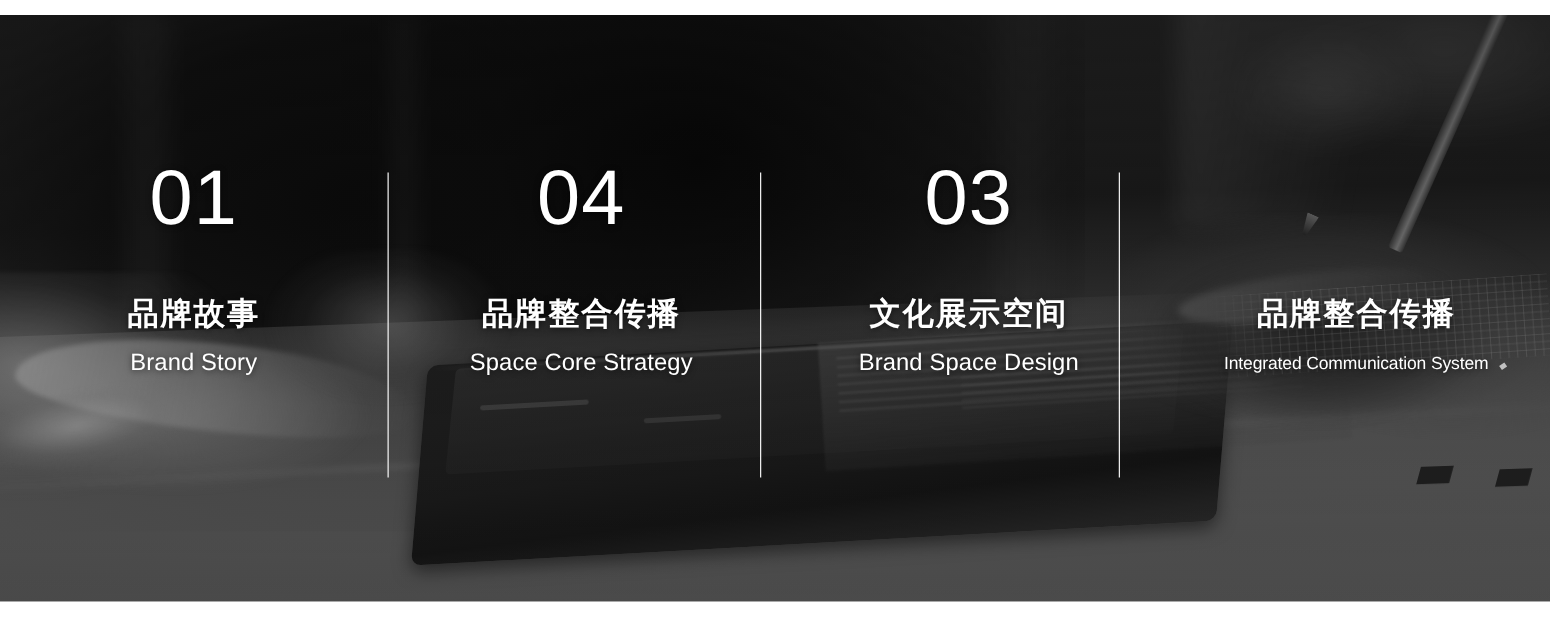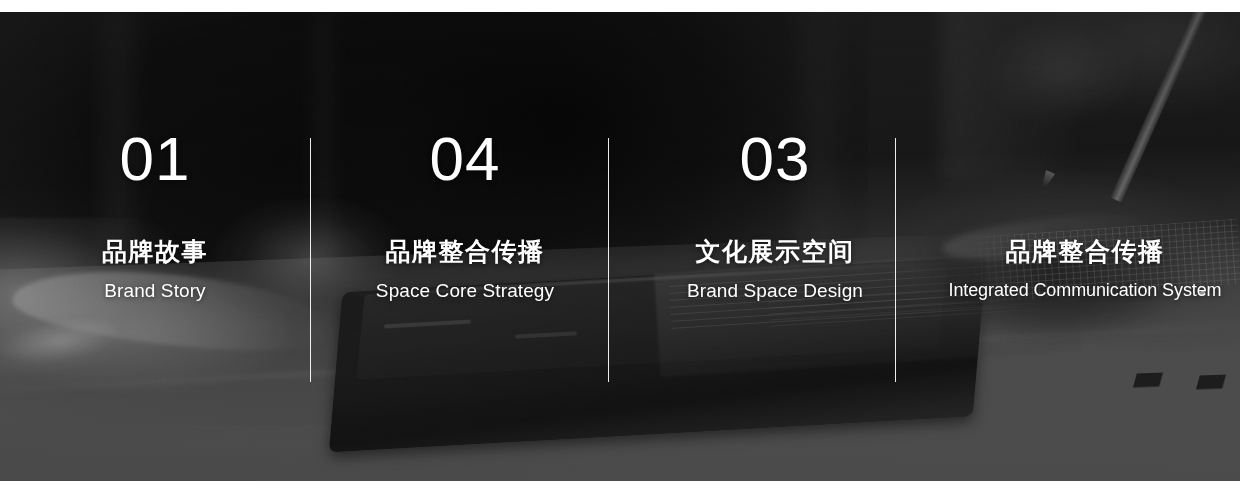--- a/index.html
+++ b/index.html
@@ -321,21 +321,21 @@
     position:absolute;
     top:278px;left:0;right:0;
     font-size:19px;
     line-height:25px;
     font-weight:400;
     letter-spacing:.1px;
     color:#ffffff;
     white-space:nowrap;
     text-shadow:0 1px 5px rgba(0,0,0,.6);
   }
-  .col-4 .en{font-size:18px;letter-spacing:-.1px;}
+  .col-4 .en{font-size:14px;letter-spacing:-.1px;}
 </style>
 </head>
 <body>
 
 <div class="banner">
 
   <div class="photo">
     <div class="base"></div>
     <div class="torso"></div>
     <div class="torso2"></div>

